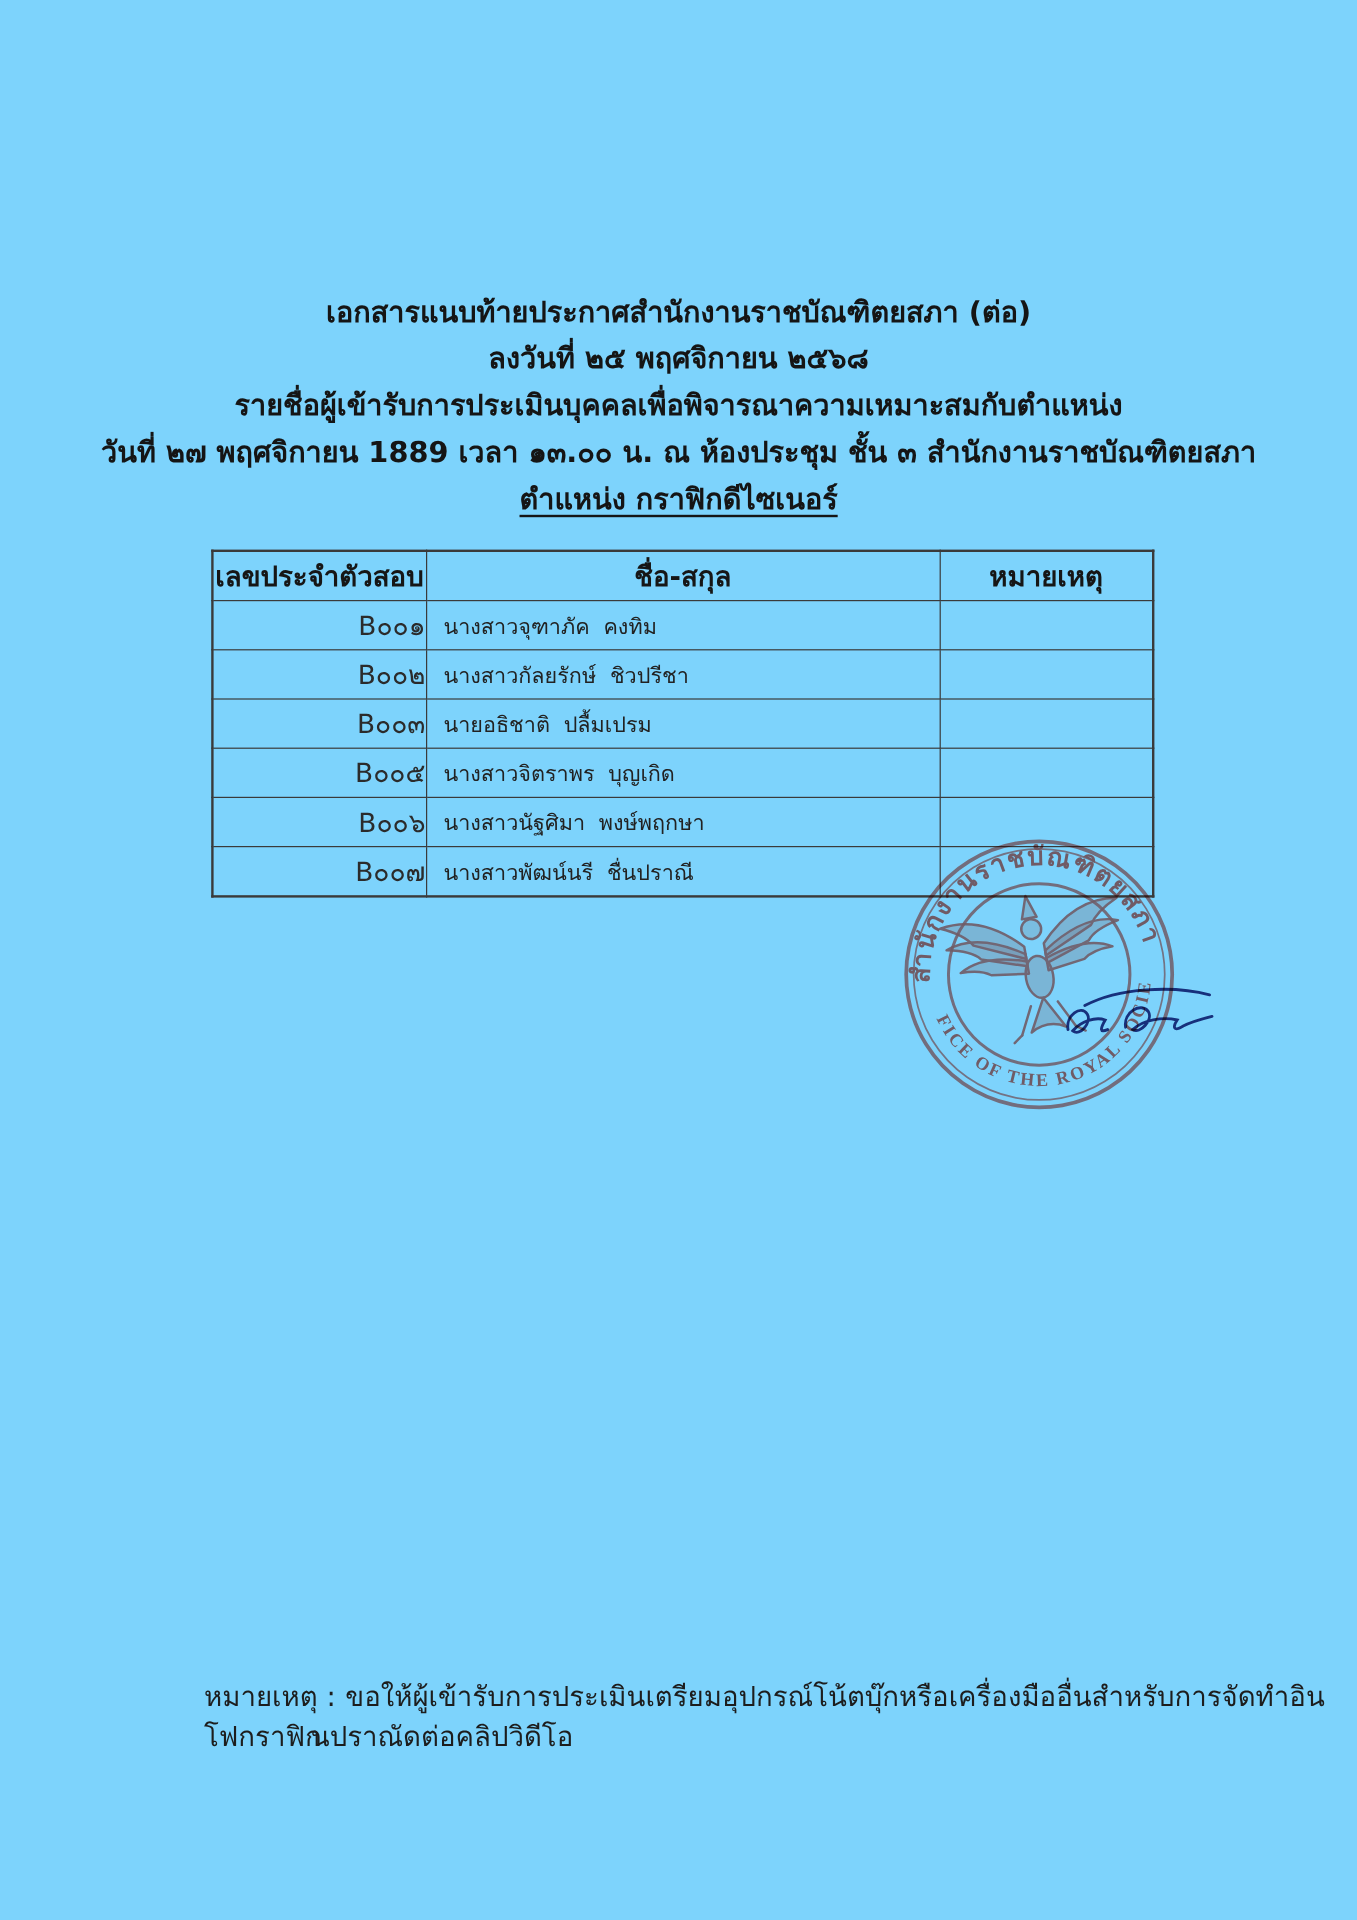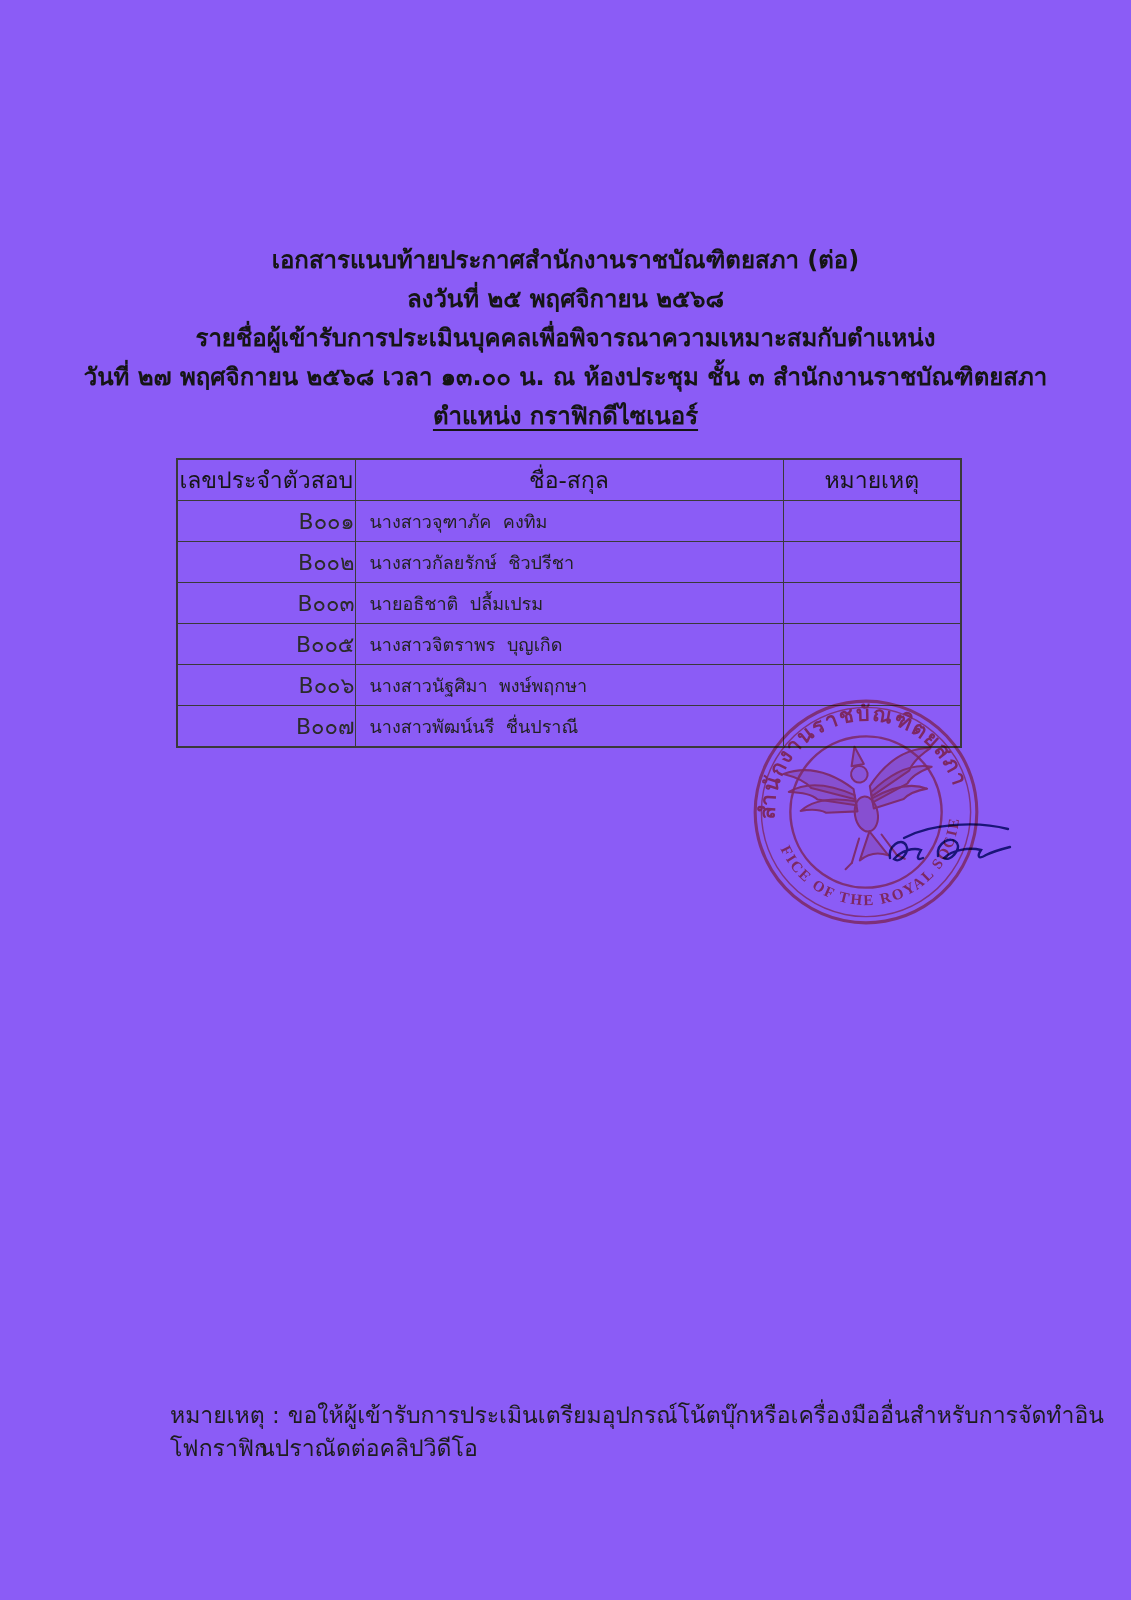--- a/index.html
+++ b/index.html
@@ -1,21 +1,21 @@
 <!DOCTYPE html>
 <html><head>
 <meta charset="utf-8">
 <style>
   html,body{margin:0;padding:0;}
   body{
     width:1131px;height:1600px;background:#e9e9e7;
     font-family:"DejaVu Sans","Liberation Sans",sans-serif;
   }
   .page{
-    position:relative;width:1131px;height:1600px;background:#8b5cf6;
+    position:relative;width:1131px;height:1600px;background:#7dd3fc;
     color:#1f1f1f;overflow:hidden;
   }
   
   .titles{
     position:absolute;top:241px;left:0;width:1131px;text-align:center;
     font-weight:bold;font-size:24px;color:#151515;
   }
   .titles .t-line{height:39px;line-height:39px;white-space:pre;}
   .position-line{
     display:inline-block;height:39px;line-height:39px;
@@ -25,21 +25,21 @@
   .roster{
     position:absolute;left:176px;top:458px;width:784px;
     border-collapse:collapse;table-layout:fixed;
     border:2.5px solid #3a3a3a;
   }
   .roster col.c-id{width:178px;}
   .roster col.c-name{width:428px;}
   .roster col.c-remark{width:178px;}
   .roster th{
     height:40px;border:1.7px solid #3a3a3a;
-    font-size:23px;font-weight:normal;text-align:center;color:#161616;
+    font-size:23px;font-weight:bold;text-align:center;color:#161616;
     padding:0;
   }
   .roster td{
     height:40px;border:1.7px solid #3a3a3a;padding:0;
     font-size:18px;color:#222;vertical-align:middle;
   }
   .roster td.id-cell{text-align:right;font-size:22px;color:#2b2b2b;}
   .roster td.name-cell{padding-left:14px;white-space:pre-wrap;}
   
   .stamp{
@@ -61,21 +61,21 @@
 </style>
 </head>
 <body>
 
 <div class="page">
 
   <div class="titles">
     <div class="t-line">เอกสารแนบท้ายประกาศสำนักงานราชบัณฑิตยสภา (ต่อ)</div>
     <div class="t-line">ลงวันที่ ๒๕ พฤศจิกายน ๒๕๖๘</div>
     <div class="t-line">รายชื่อผู้เข้ารับการประเมินบุคคลเพื่อพิจารณาความเหมาะสมกับตำแหน่ง</div>
-    <div class="t-line">วันที่ ๒๗ พฤศจิกายน ๒๕๖๘ เวลา ๑๓.๐๐ น. ณ ห้องประชุม ชั้น ๓ สำนักงานราชบัณฑิตยสภา</div>
+    <div class="t-line">วันที่ ๒๗ พฤศจิกายน 1889 เวลา ๑๓.๐๐ น. ณ ห้องประชุม ชั้น ๓ สำนักงานราชบัณฑิตยสภา</div>
     <div class="t-line"><span class="position-line">ตำแหน่ง กราฟิกดีไซเนอร์</span></div>
   </div>
 
   <table class="roster">
     <colgroup>
         <col class="c-id">
         <col class="c-name">
         <col class="c-remark">
       </colgroup>
     <thead>

